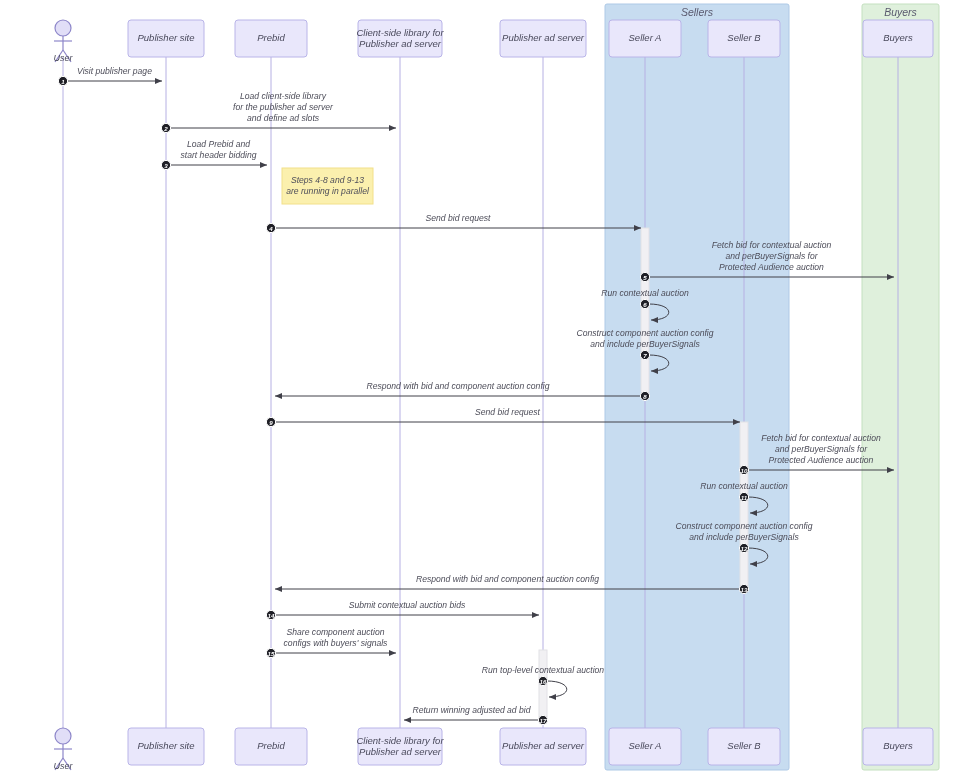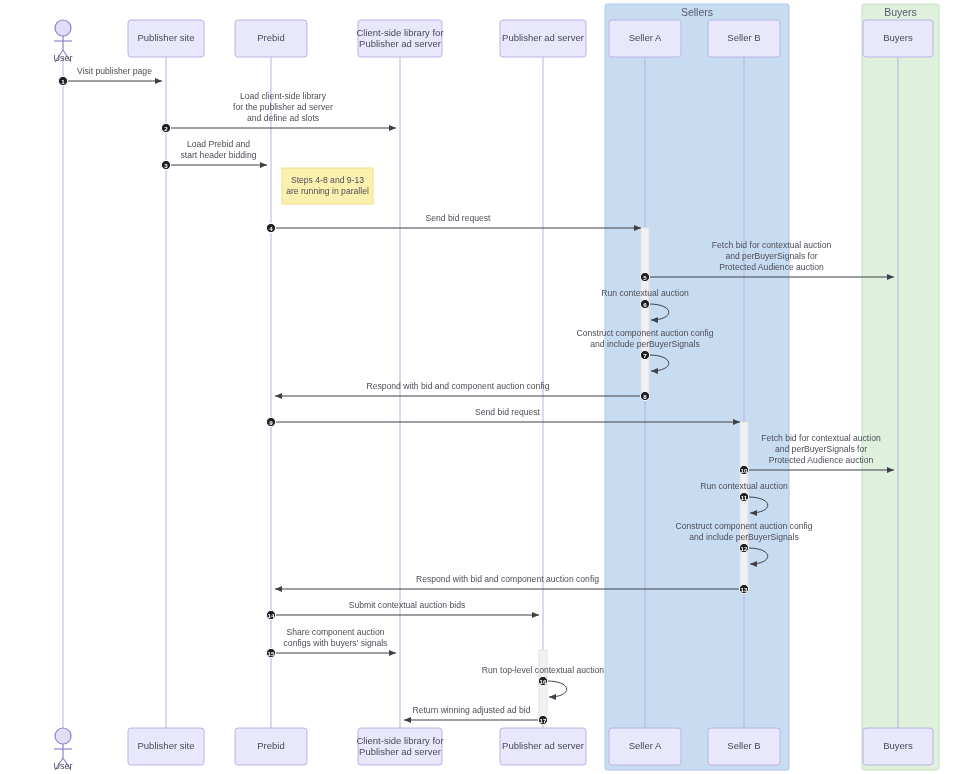--- a/index.html
+++ b/index.html
@@ -1,21 +1,21 @@
 <!DOCTYPE html>
 <html><head>
 <meta charset="utf-8">
 <style>
   html,body{margin:0;padding:0;background:#ffffff;}
   body{
     width:964px;height:774px;position:relative;overflow:hidden;
     font-family:"Liberation Sans","DejaVu Sans",sans-serif;
     color:#3f3f4a;
   }
-  #stage{position:absolute;left:0;top:0;width:768px;height:774px;}
+  #stage{position:absolute;left:0;top:0;width:768px;height:774px;font-style:italic;}
   svg#diagram{position:absolute;left:0;top:0;width:964px;height:774px;}
 
   .grp-rect{stroke-width:1;}
   .grp-label{font-size:10.5px;fill:#5a5a6e;text-anchor:middle;dominant-baseline:middle;}
 
   .actor-box{fill:#e9e7fb;stroke:#b9b4e8;stroke-width:1;rx:3;}
   .actor-label{font-size:9.5px;fill:#4a4a5c;text-anchor:middle;dominant-baseline:middle;}
 
   .lifeline{stroke:#b6b0e3;stroke-width:1;}
   .activation{fill:#f1f0f3;stroke:#e2e1e6;stroke-width:1;}

